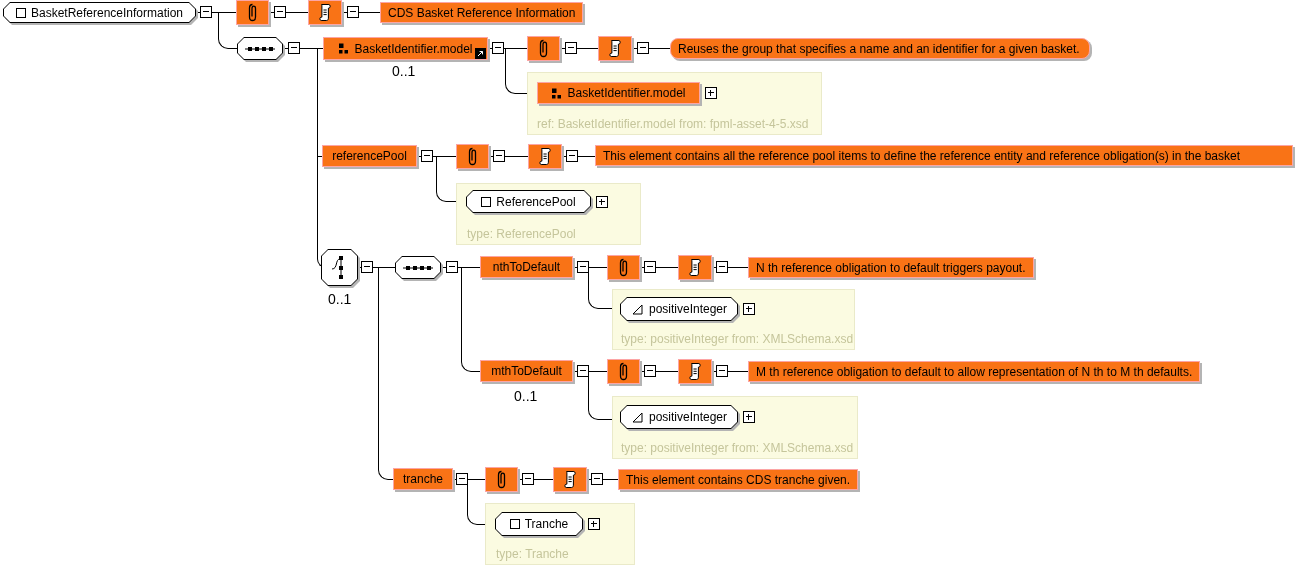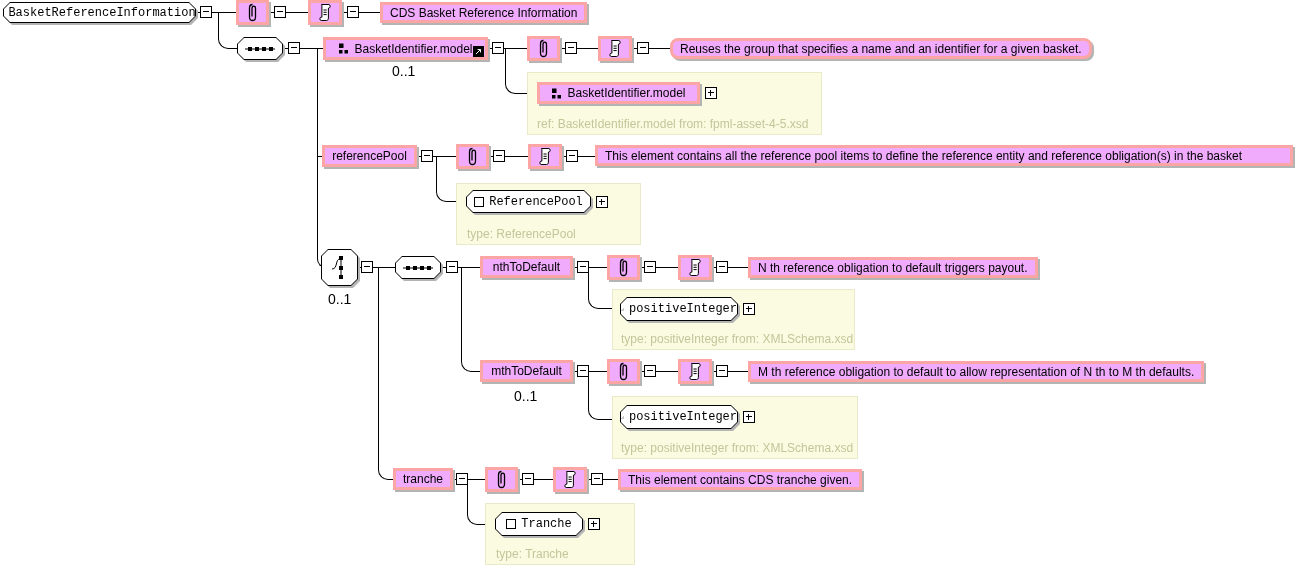--- a/index.html
+++ b/index.html
@@ -4,26 +4,26 @@
 <style>
   html,body{margin:0;padding:0;background:#fff;}
   .canvas{position:relative;width:1312px;height:568px;background:#fff;overflow:hidden;
           font-family:"Liberation Sans",sans-serif;font-size:12px;color:#000;}
   
   .ln{position:absolute;background:#000;z-index:1;}
   .hl{height:1px;}
   .elbow{position:absolute;border-left:1px solid #000;border-bottom:1px solid #000;
          border-bottom-left-radius:10px;z-index:1;}
   
-  .box{position:absolute;background:#f0abfc;border:3px solid #fca5a5;box-shadow:2px 2px 0 #b4b4b4;
+  .box{position:absolute;background:#f97316;border:1px solid #fca5a5;box-shadow:2px 2px 0 #b4b4b4;
        display:flex;align-items:center;z-index:3;box-sizing:border-box;white-space:nowrap;}
   .center{justify-content:center;gap:5px;}
   .txtbox{padding:0 7px;height:21px;}
   
-  .oct{position:absolute;z-index:3;filter:drop-shadow(2px 2px 0 #b4b4b4);font-family:Liberation Mono, monospace;}
+  .oct{position:absolute;z-index:3;filter:drop-shadow(2px 2px 0 #b4b4b4);}
   .o1{position:absolute;inset:0;background:#000;
       clip-path:polygon(7px 0,calc(100% - 7px) 0,100% 7px,100% calc(100% - 7px),calc(100% - 7px) 100%,7px 100%,0 calc(100% - 7px),0 7px);}
   .o2{position:absolute;inset:1px;background:#fff;display:flex;align-items:center;justify-content:center;gap:5px;white-space:nowrap;
       clip-path:polygon(6px 0,calc(100% - 6px) 0,100% 6px,100% calc(100% - 6px),calc(100% - 6px) 100%,6px 100%,0 calc(100% - 6px),0 6px);}
   
   .pm{position:absolute;width:12px;height:12px;background:#fff;border:1px solid #000;
       box-sizing:border-box;z-index:4;}
   .pm::before{content:"";position:absolute;left:2px;right:2px;top:50%;margin-top:-1px;height:1px;background:#000;}
   .pm.plus::after{content:"";position:absolute;top:2px;bottom:2px;left:50%;margin-left:-1px;width:1px;background:#000;}
   

